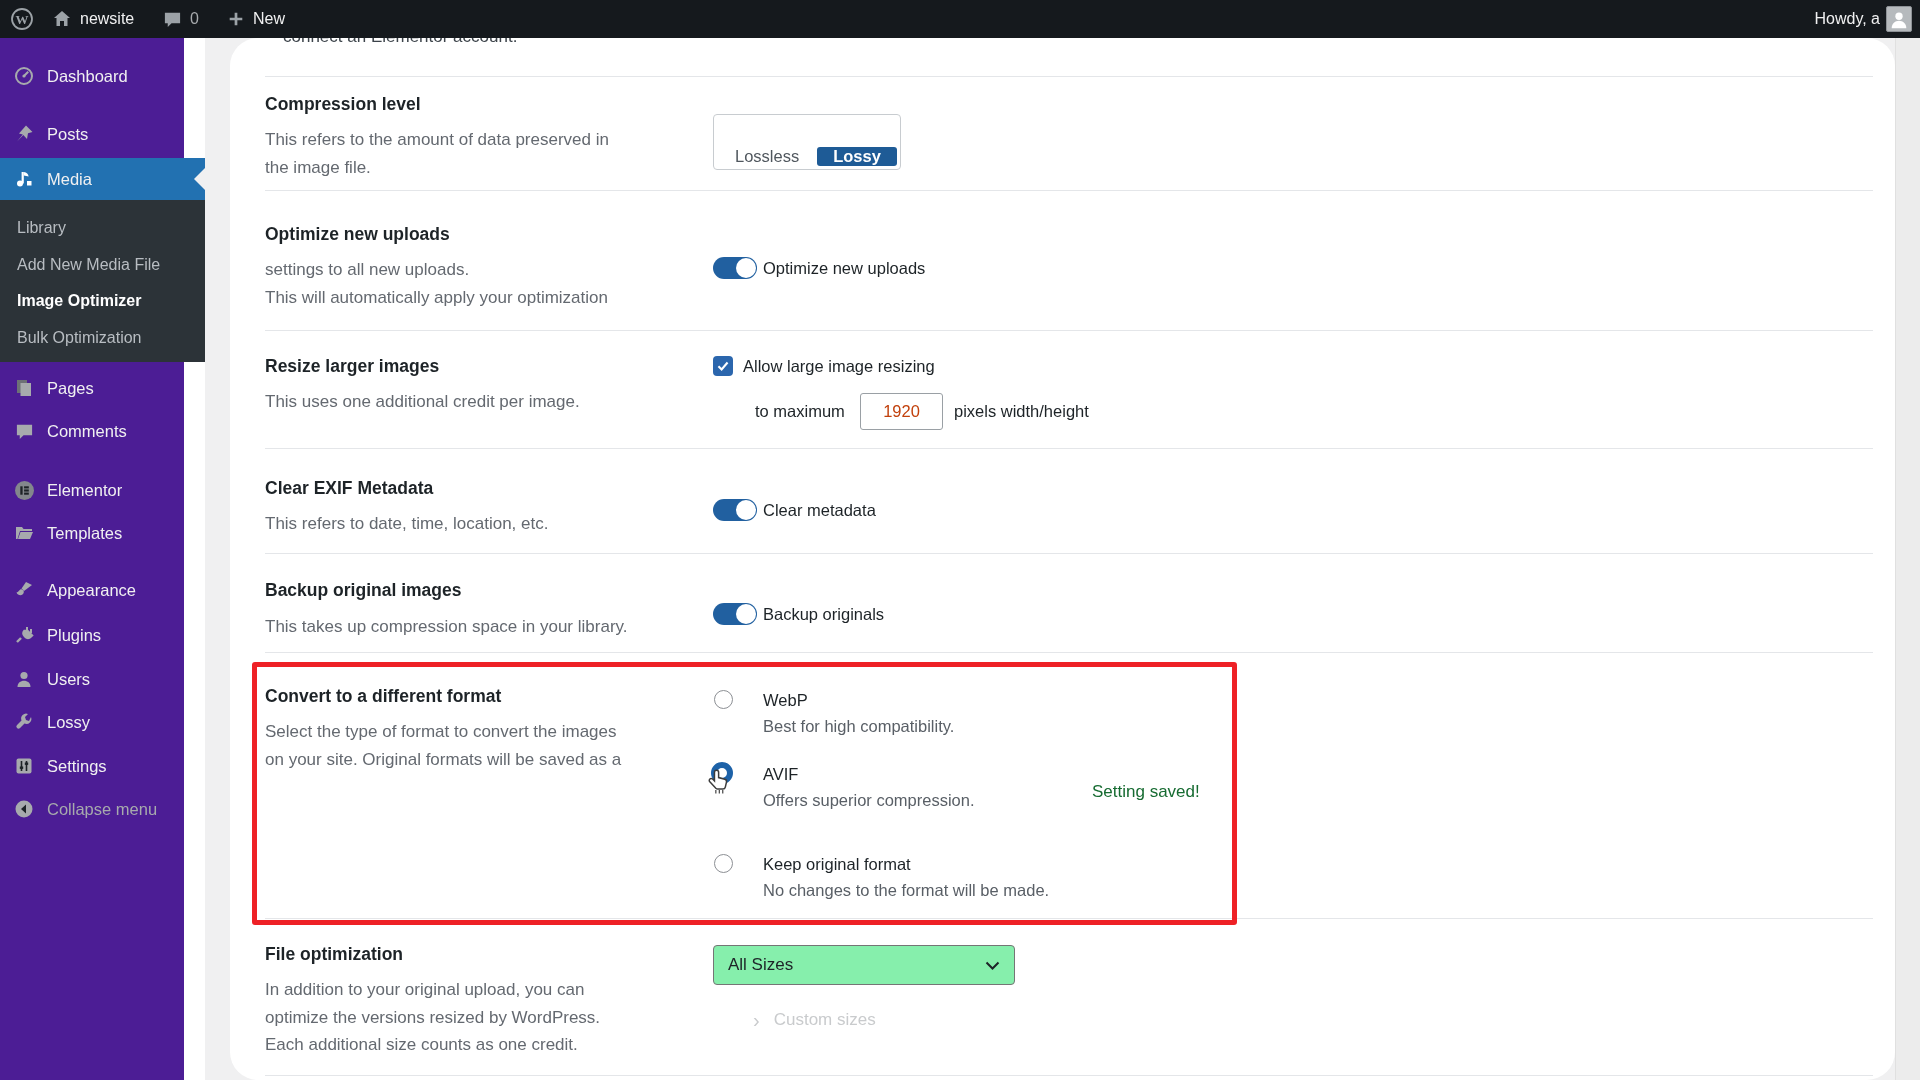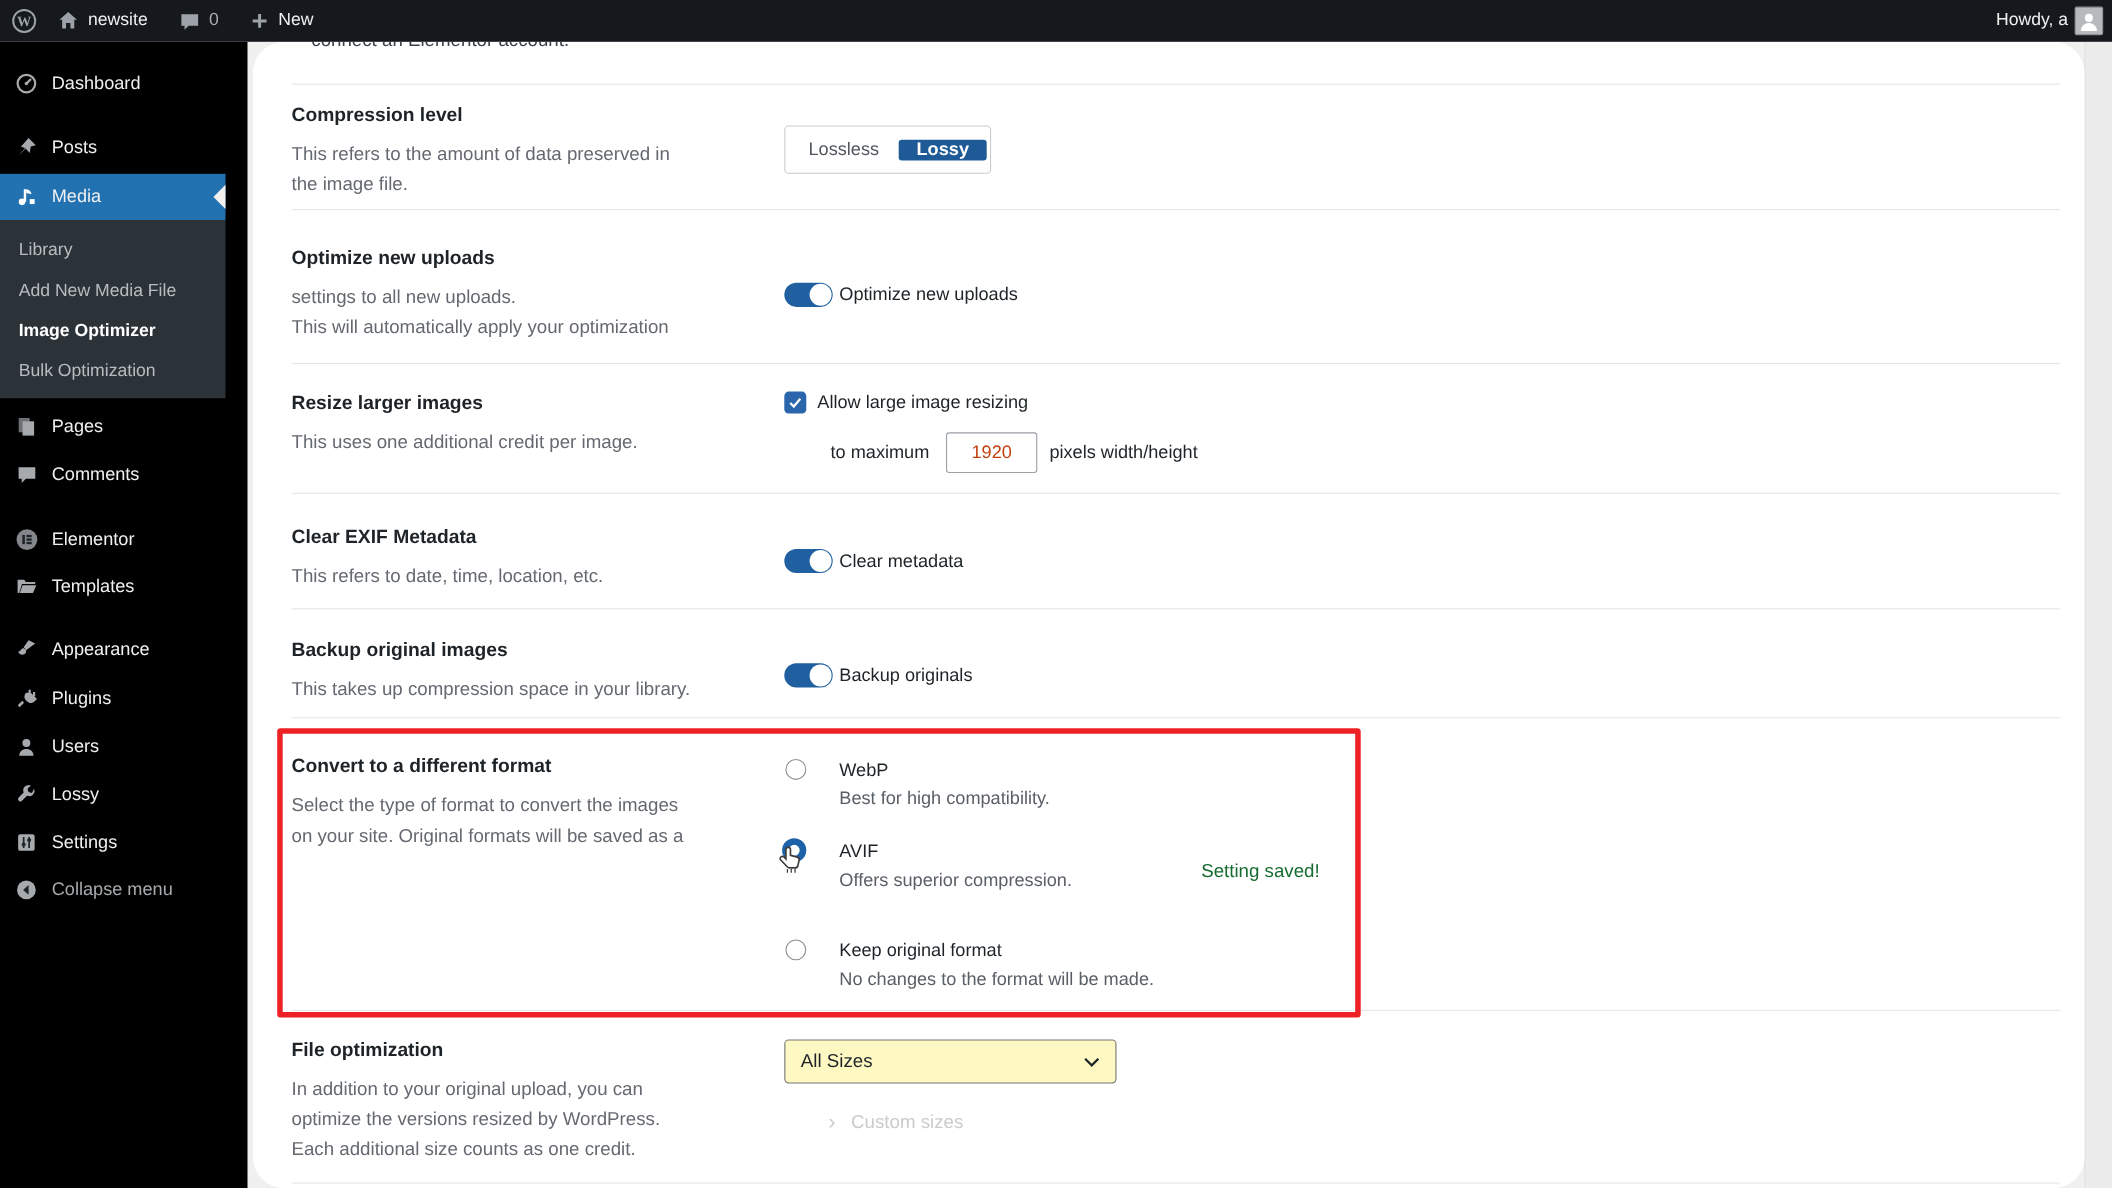--- a/index.html
+++ b/index.html
@@ -10,22 +10,22 @@
   .adminbar { position:absolute; left:0; top:0; width:1920px; height:38px;
     background:#15191d; color:#f0f0f1; z-index:50; }
   .ab-item { position:absolute; top:0; height:38px; display:flex; align-items:center;
     gap:8px; font-size:16px; color:#f0f0f1; cursor:pointer; }
   .ab-icon { color:#9ca2a7; display:flex; align-items:center; }
   .ab-count { color:#a7aaad; }
   .avatar { width:26px; height:26px; background:#b6babd; border:1px solid #8d9196;
     border-radius:2px; display:flex; align-items:center; justify-content:center; }
 
   
-  .sidebar { position:absolute; left:0; top:38px; width:225px; height:1042px;
-    background:#000000; z-index:40; }
+  .sidebar { position:absolute; left:0; top:38px; width:184px; height:1042px;
+    background:#4c1d95; z-index:40; }
   .menu-item { position:absolute; left:0; width:205px; height:36px; display:flex;
     align-items:center; cursor:pointer; color:#f0f0f1; }
   .menu-item .mi-icon { position:absolute; left:13px; width:22px; height:22px;
     display:flex; align-items:center; justify-content:center; }
   .menu-item .mi-label { position:absolute; left:47px; font-size:16.5px; font-weight:500; }
   .menu-item.current { background:#2271b1; height:42px; }
   .menu-item.current .notch { position:absolute; right:0; top:50%; transform:translateY(-50%);
     width:0; height:0; border-top:11px solid transparent; border-bottom:11px solid transparent;
     border-right:11px solid #f0f0f1; }
   .submenu-bg { position:absolute; left:0; top:162px; width:205px; height:162px; background:#2c3338; }
@@ -42,21 +42,21 @@
   .card { position:absolute; left:230px; top:38px; width:1665px; height:1042px;
     background:#ffffff; overflow:hidden;border-radius:28px; }
   .divider { position:absolute; left:35px; width:1608px; height:1px; background:#e4e6e9; }
   .clipped-top { position:absolute; left:53px; top:-11px; font-size:17px; color:#3c434a; line-height:20px; }
 
   .row-title { position:absolute; left:35px; font-size:17.5px; font-weight:bold; color:#1d2327; }
   .row-desc { position:absolute; left:35px; font-size:17px; color:#646970; line-height:28px; }
   .ctl-label { font-size:16.5px; color:#1d2327; }
 
   
-  .seg { position:absolute; left:483px; top:76px; height:44px; display:flex; align-items:center;
+  .seg { position:absolute; left:483px; top:76px; height:56px; display:flex; align-items:flex-end;
     border:1px solid #c8ccd0; border-radius:4px; background:#fff; padding:3px; cursor:pointer; }
   .seg-opt { display:flex; align-items:center; padding:0 18px; font-size:16.5px; color:#50575e; }
   .seg-opt.sel { background:#1e5b96; color:#fff; font-weight:bold; border-radius:3px; padding:0 16px; }
 
   
   .toggle { position:absolute; left:483px; width:44px; height:22px; border-radius:11px;
     background:#2160a0; cursor:pointer; }
   .toggle .knob { position:absolute; right:1px; top:1px; width:20px; height:20px;
     border-radius:50%; background:#fff; }
 
@@ -72,21 +72,21 @@
   .num-input { position:absolute; left:630px; top:355px; width:83px; height:37px;
     border:1px solid #9aa0a5; border-radius:3px; text-align:center; font-size:16.5px;
     color:#c2410c; font-family:"Liberation Sans", sans-serif; background:#fff; }
 
   .redbox { position:absolute; left:22px; top:624px; width:985px; height:263px;
     border:5px solid #ee2126; border-radius:3px; z-index:5; pointer-events:none; }
 
   .status-saved { position:absolute; left:862px; top:744px; font-size:17px; color:#166b31; }
 
   .select { position:absolute; left:483px; top:907px; width:302px; height:40px;
-    border:1px solid #757575; border-radius:4px; background:#fef9c3; display:flex;
+    border:1px solid #757575; border-radius:4px; background:#86efac; display:flex;
     align-items:center; padding:0 14px; font-size:17px; color:#1d2327; cursor:pointer; }
   .select .chev { margin-left:auto; display:flex; align-items:center; }
 
   .custom-sizes { position:absolute; left:523px; top:972px; display:flex; gap:14px;
     align-items:center; font-size:17px; color:#c9cbcd; cursor:pointer; }
   .custom-sizes .cs-chev { font-size:20px; line-height:17px; }
 
   .cursor-hand { position:absolute; left:476px; top:730px; z-index:6; }
 </style>
 </head>

